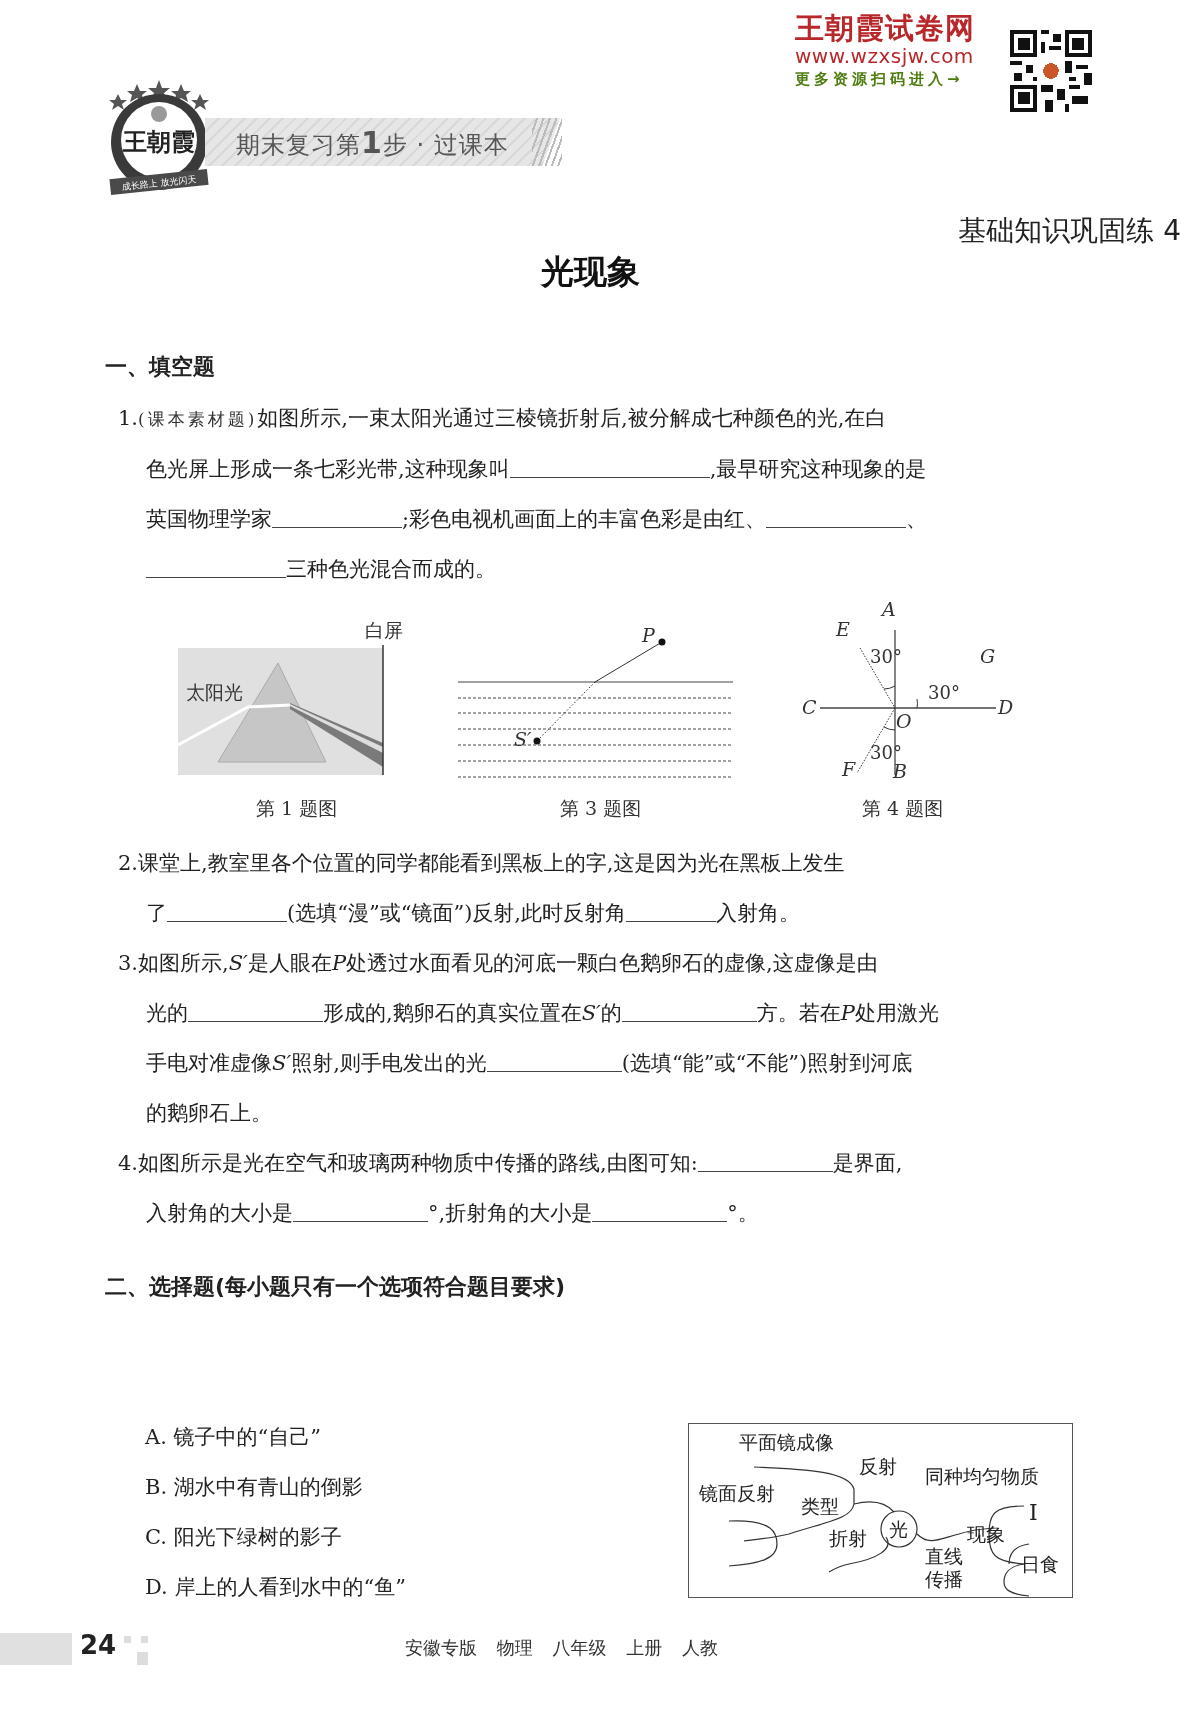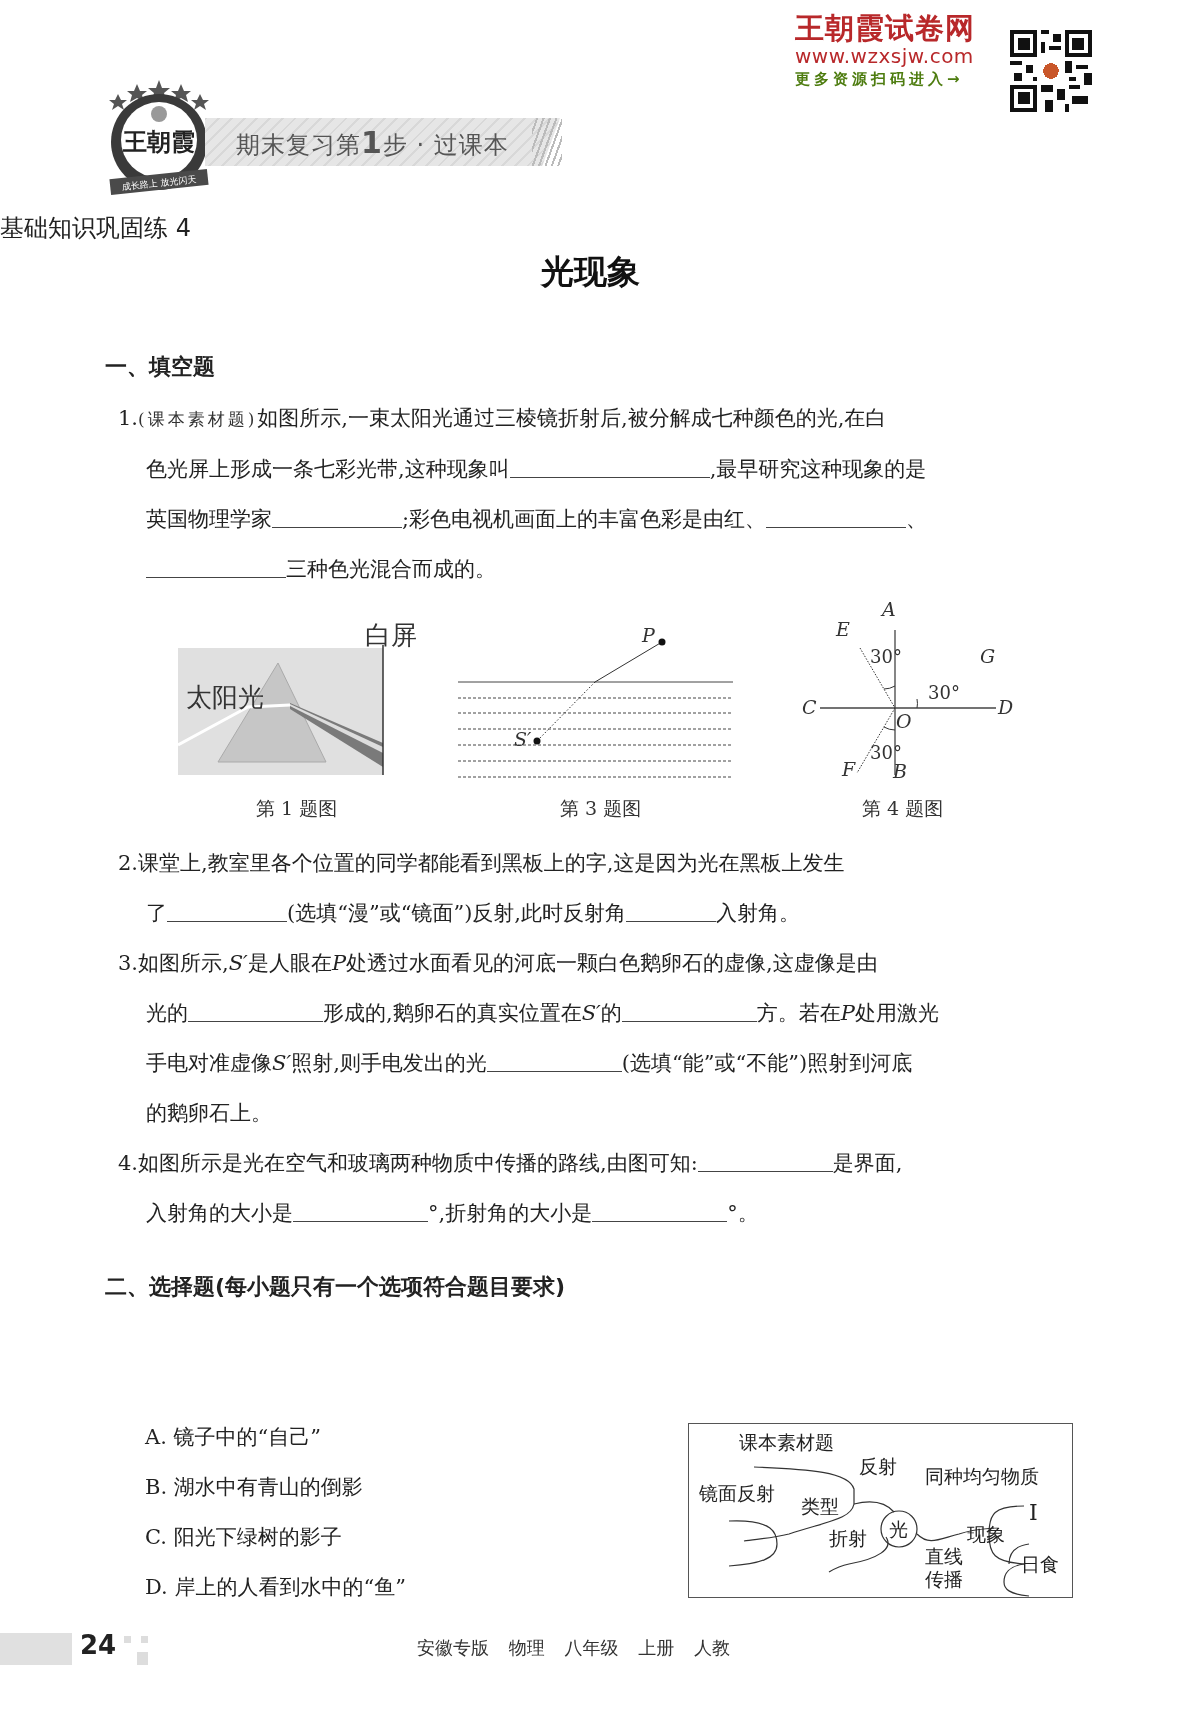--- a/index.html
+++ b/index.html
@@ -18,52 +18,52 @@
   .banner-text .big { font-size: 30px; font-weight: bold; color: #555; }
 
   .brand { position: absolute; left: 795px; top: 12px; width: 210px; }
   .brand-title { font-family: "DejaVu Sans", sans-serif; font-weight: bold; color: #b8282a;
             font-size: 29px; letter-spacing: 1px; line-height: 32px; }
   .brand-url { font-family: "DejaVu Sans", sans-serif; color: #b8282a; font-size: 20px; line-height: 24px; letter-spacing: 0.5px; }
   .brand-more { font-family: "DejaVu Sans", sans-serif; font-weight: bold; color: #4d7c0f; font-size: 15px; letter-spacing: 4px; line-height: 22px; }
   .qr { position: absolute; left: 1010px; top: 30px; width: 82px; height: 82px; }
 
   
-  .title-sub { position: absolute; top: 212px; left: 0; width: 1181px; text-align: left;
-            font-family: "DejaVu Sans", sans-serif; font-size: 24px; color: #222; }
+  .title-sub { position: absolute; top: 212px; left: 0; width: 1181px; text-align: right;
+            font-family: "DejaVu Sans", sans-serif; font-size: 28px; color: #222; }
   .title-main { position: absolute; top: 250px; left: 0; width: 1181px; text-align: center;
             font-family: "DejaVu Sans", sans-serif; font-size: 33px; font-weight: bold; color: #111; }
 
   .section-head { position: absolute; left: 105px; font-family: "DejaVu Sans", sans-serif;
             font-size: 22px; font-weight: bold; color: #222; }
 
   .q { position: absolute; left: 118px; width: 955px; font-size: 21px; line-height: 50px; color: #222; }
   .q .src { font-size: 17px; letter-spacing: 3px; color: #333; }
   .line { display: block; padding-left: 28px; white-space: nowrap; }
   .line.first { padding-left: 0; }
   .blank { display: inline-block; border-bottom: 1.5px solid #444; height: 22px; vertical-align: -2px; }
   .b200 { width: 200px; } .b130 { width: 130px; } .b140 { width: 140px; } .b120 { width: 120px; }
   .b90 { width: 90px; } .b135 { width: 135px; }
   .paren-blank { display: inline-block; width: 42px; }
   .it { font-style: italic; }
 
   .fig-cap { position: absolute; font-size: 19px; color: #333; }
-  .fig-label { position: absolute; font-size: 26px; color: #333; }
+  .fig-label { position: absolute; font-size: 19px; color: #333; }
   .fig-italic { position: absolute; font-size: 19px; font-style: italic; color: #333; }
 
   .options { position: absolute; left: 145px; font-size: 21px; line-height: 50px; color: #222; }
   .mindmap { position: absolute; left: 688px; top: 1423px; width: 385px; height: 175px;
             border: 1.5px solid #555; }
   .mm-text { position: absolute; font-size: 19px; color: #222; white-space: nowrap; }
 
   .footer-bar { position: absolute; left: 0; top: 1633px; width: 72px; height: 32px; background: #e0e0e0; }
   .page-num { position: absolute; left: 80px; top: 1630px; font-family: "DejaVu Sans", sans-serif;
             font-size: 26px; font-weight: bold; color: #222; }
   .footer-sq { position: absolute; background: #ddd; }
-  .footer-text { position: absolute; left: 405px; top: 1636px; font-size: 18px; color: #333; word-spacing: 14px; margin-left: 12px; }
+  .footer-text { position: absolute; left: 405px; top: 1636px; font-size: 18px; color: #333; word-spacing: 14px; }
 </style>
 </head>
 <body>
 
 <div class="logo">
   <svg width="118" height="125" viewBox="0 0 118 125">
     <g fill="#555">
       <polygon points="59,2 62,10 70,10 64,15 66,23 59,18 52,23 54,15 48,10 56,10"></polygon>
       <polygon points="37,6 40,13 47,13 42,17 44,24 37,20 30,24 32,17 27,13 34,13"></polygon>
       <polygon points="81,6 84,13 91,13 86,17 88,24 81,20 74,24 76,17 71,13 78,13"></polygon>
@@ -232,21 +232,21 @@
       <path d="M165,80 C185,75 198,80 205,88"></path>
       <path d="M40,97 C85,95 88,110 88,120 C88,135 70,140 40,142"></path>
       <path d="M197,113 C205,125 188,135 160,140 C150,142 145,145 140,148"></path>
       <circle cx="210" cy="105" r="18"></circle>
       <path d="M228,110 C240,122 250,115 270,110 C285,105 295,105 305,104"></path>
       <path d="M335,82 C305,82 300,90 300,110 C300,130 305,138 335,140"></path>
       <path d="M335,140 C320,142 315,150 315,158 C315,165 320,170 340,172"></path>
       <path d="M340,120 C325,122 320,130 320,140"></path>
     </g>
   </svg>
-  <span class="mm-text" style="left:50px;top:6px">课本素材题</span>
+  <span class="mm-text" style="left:50px;top:6px">平面镜成像</span>
   <span class="mm-text" style="left:170px;top:30px">反射</span>
   <span class="mm-text" style="left:10px;top:57px">镜面反射</span>
   <span class="mm-text" style="left:112px;top:70px">类型</span>
   <span class="mm-text" style="left:200px;top:93px">光</span>
   <span class="mm-text" style="left:140px;top:102px">折射</span>
   <span class="mm-text" style="left:236px;top:120px">直线</span>
   <span class="mm-text" style="left:236px;top:143px">传播</span>
   <span class="mm-text" style="left:236px;top:40px">同种均匀物质</span>
   <span class="mm-text" style="left:278px;top:98px">现象</span>
   <span class="mm-text" style="left:340px;top:76px;font-size:22px">Ⅰ</span>

